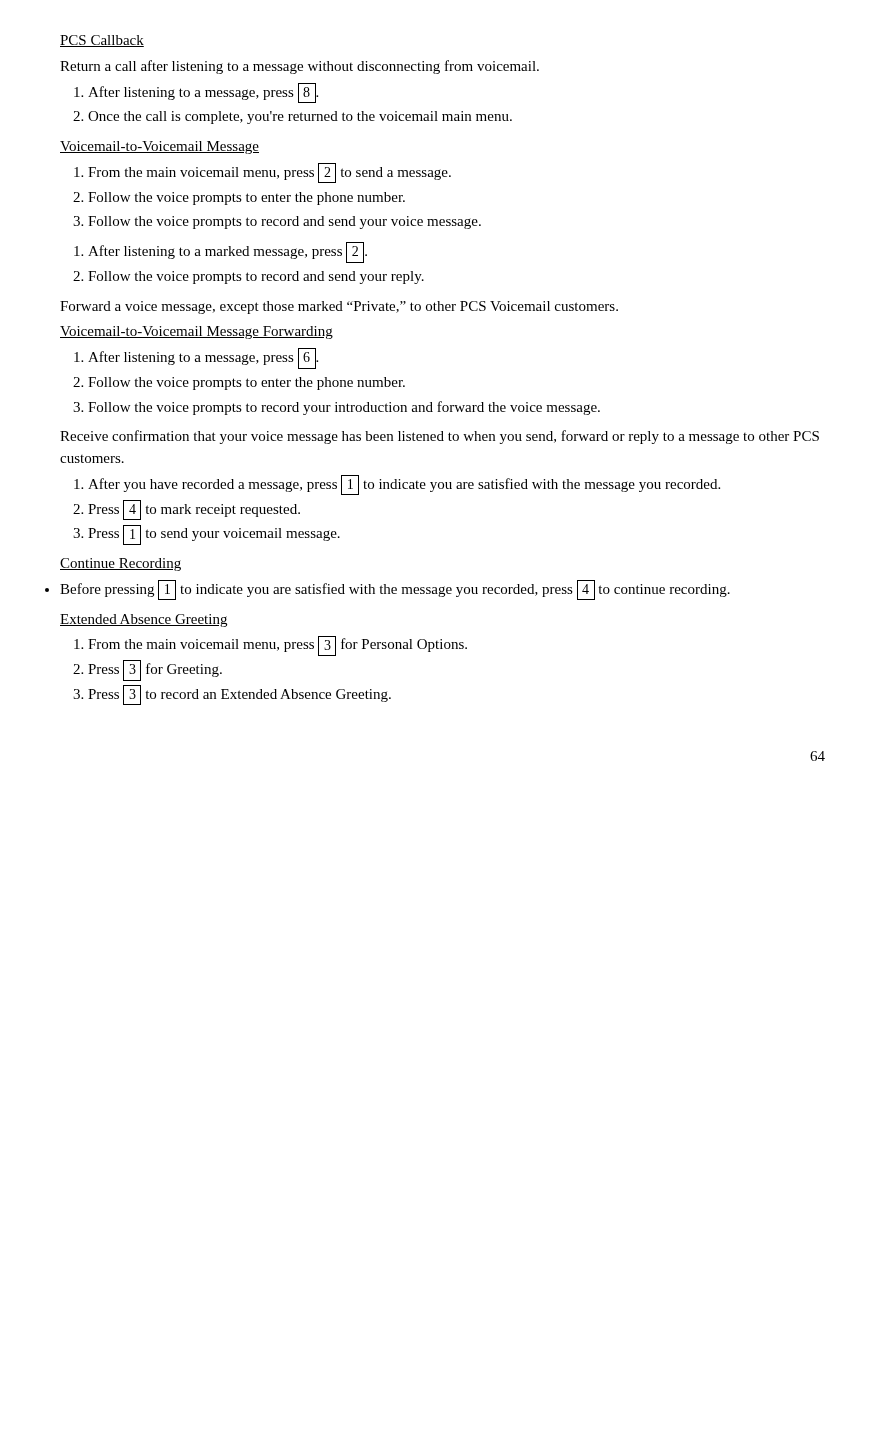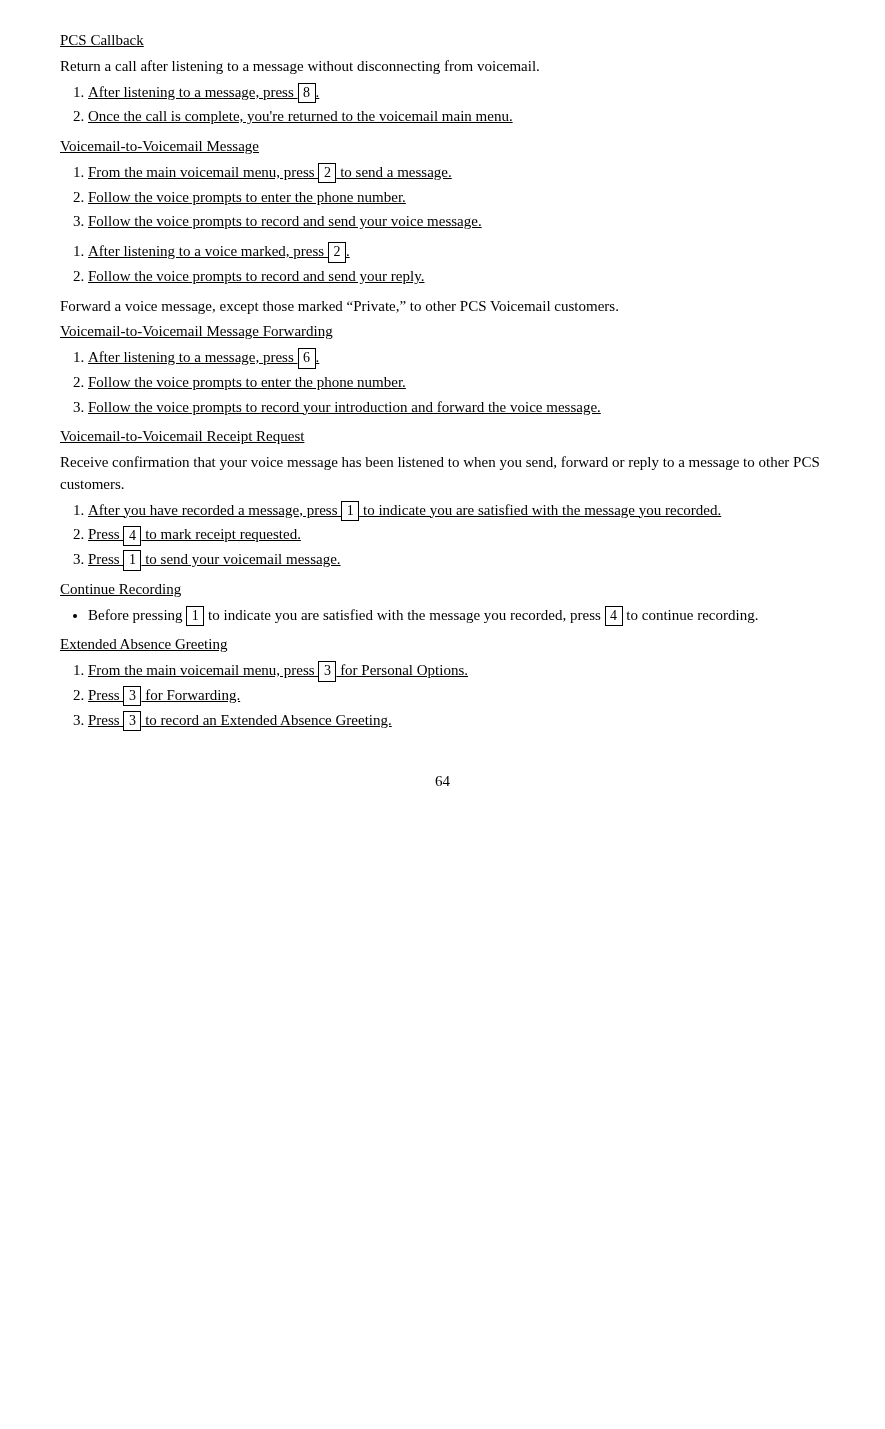--- a/index.html
+++ b/index.html
@@ -21,45 +21,43 @@
       font-weight: normal;
       font-size: 15px;
       text-decoration: underline;
     }
     p {
       margin-bottom: 4px;
     }
     ol {
       margin-left: 28px;
       margin-bottom: 4px;
-      text-decoration: underline;
     }
     ol li {
       margin-bottom: 3px;
     }
     ul {
-      margin-left: 28px;
       margin-bottom: 4px;
       list-style-type: disc;
     }
     ul li {
       margin-bottom: 3px;
     }
     .key-box {
       display: inline-block;
       border: 1px solid #000;
       padding: 0px 4px;
       font-size: 14px;
       line-height: 1.3;
       min-width: 18px;
       text-align: center;
       vertical-align: middle;
     }
     .page-number {
-      text-align: center;
+      text-align: right;
       margin-top: 40px;
       font-size: 15px;
     }
     .section {
       margin-bottom: 8px;
     }
   </style>
 </head>
 <body>
 
@@ -89,21 +87,21 @@
       </li>
       <li>
         <span>Follow the voice prompts to record and send your voice message.</span>
       </li>
     </ol>
   </div>
 
   <div class="section">
     <ol>
       <li>
-        <span>After listening to a voice marked, press </span><span class="key-box">2</span><span>.</span>
+        <span>After listening to a marked message, press </span><span class="key-box">2</span><span>.</span>
       </li>
       <li>
         <span>Follow the voice prompts to record and send your reply.</span>
       </li>
     </ol>
   </div>
 
   <div class="section">
     <p>Forward a voice message, except those marked “Private,” to other PCS Voicemail customers.</p>
     <p><span class="section-title">Voicemail-to-Voicemail Message Forwarding</span></p>
@@ -114,21 +112,20 @@
       <li>
         <span>Follow the voice prompts to enter the phone number.</span>
       </li>
       <li>
         <span>Follow the voice prompts to record your introduction and forward the voice message.</span>
       </li>
     </ol>
   </div>
 
   <div class="section">
-    <p><span class="section-title">Voicemail-to-Voicemail Receipt Request</span></p>
     <p>Receive confirmation that your voice message has been listened to when you send, forward or reply to a message to other PCS customers.</p>
     <ol>
       <li>
         <span>After you have recorded a message, press </span><span class="key-box">1</span><span> to indicate you are satisfied with the message you recorded.</span>
       </li>
       <li>
         <span>Press </span><span class="key-box">4</span><span> to mark receipt requested.</span>
       </li>
       <li>
         <span>Press </span><span class="key-box">1</span><span> to send your voicemail message.</span>
@@ -145,21 +142,21 @@
     </ul>
   </div>
 
   <div class="section">
     <p><span class="section-title">Extended Absence Greeting</span></p>
     <ol>
       <li>
         <span>From the main voicemail menu, press </span><span class="key-box">3</span><span> for Personal Options.</span>
       </li>
       <li>
-        <span>Press </span><span class="key-box">3</span><span> for Forwarding.</span>
+        <span>Press </span><span class="key-box">3</span><span> for Greeting.</span>
       </li>
       <li>
         <span>Press </span><span class="key-box">3</span><span> to record an Extended Absence Greeting.</span>
       </li>
     </ol>
   </div>
 
   <div class="page-number">64</div>
 </div>
 

